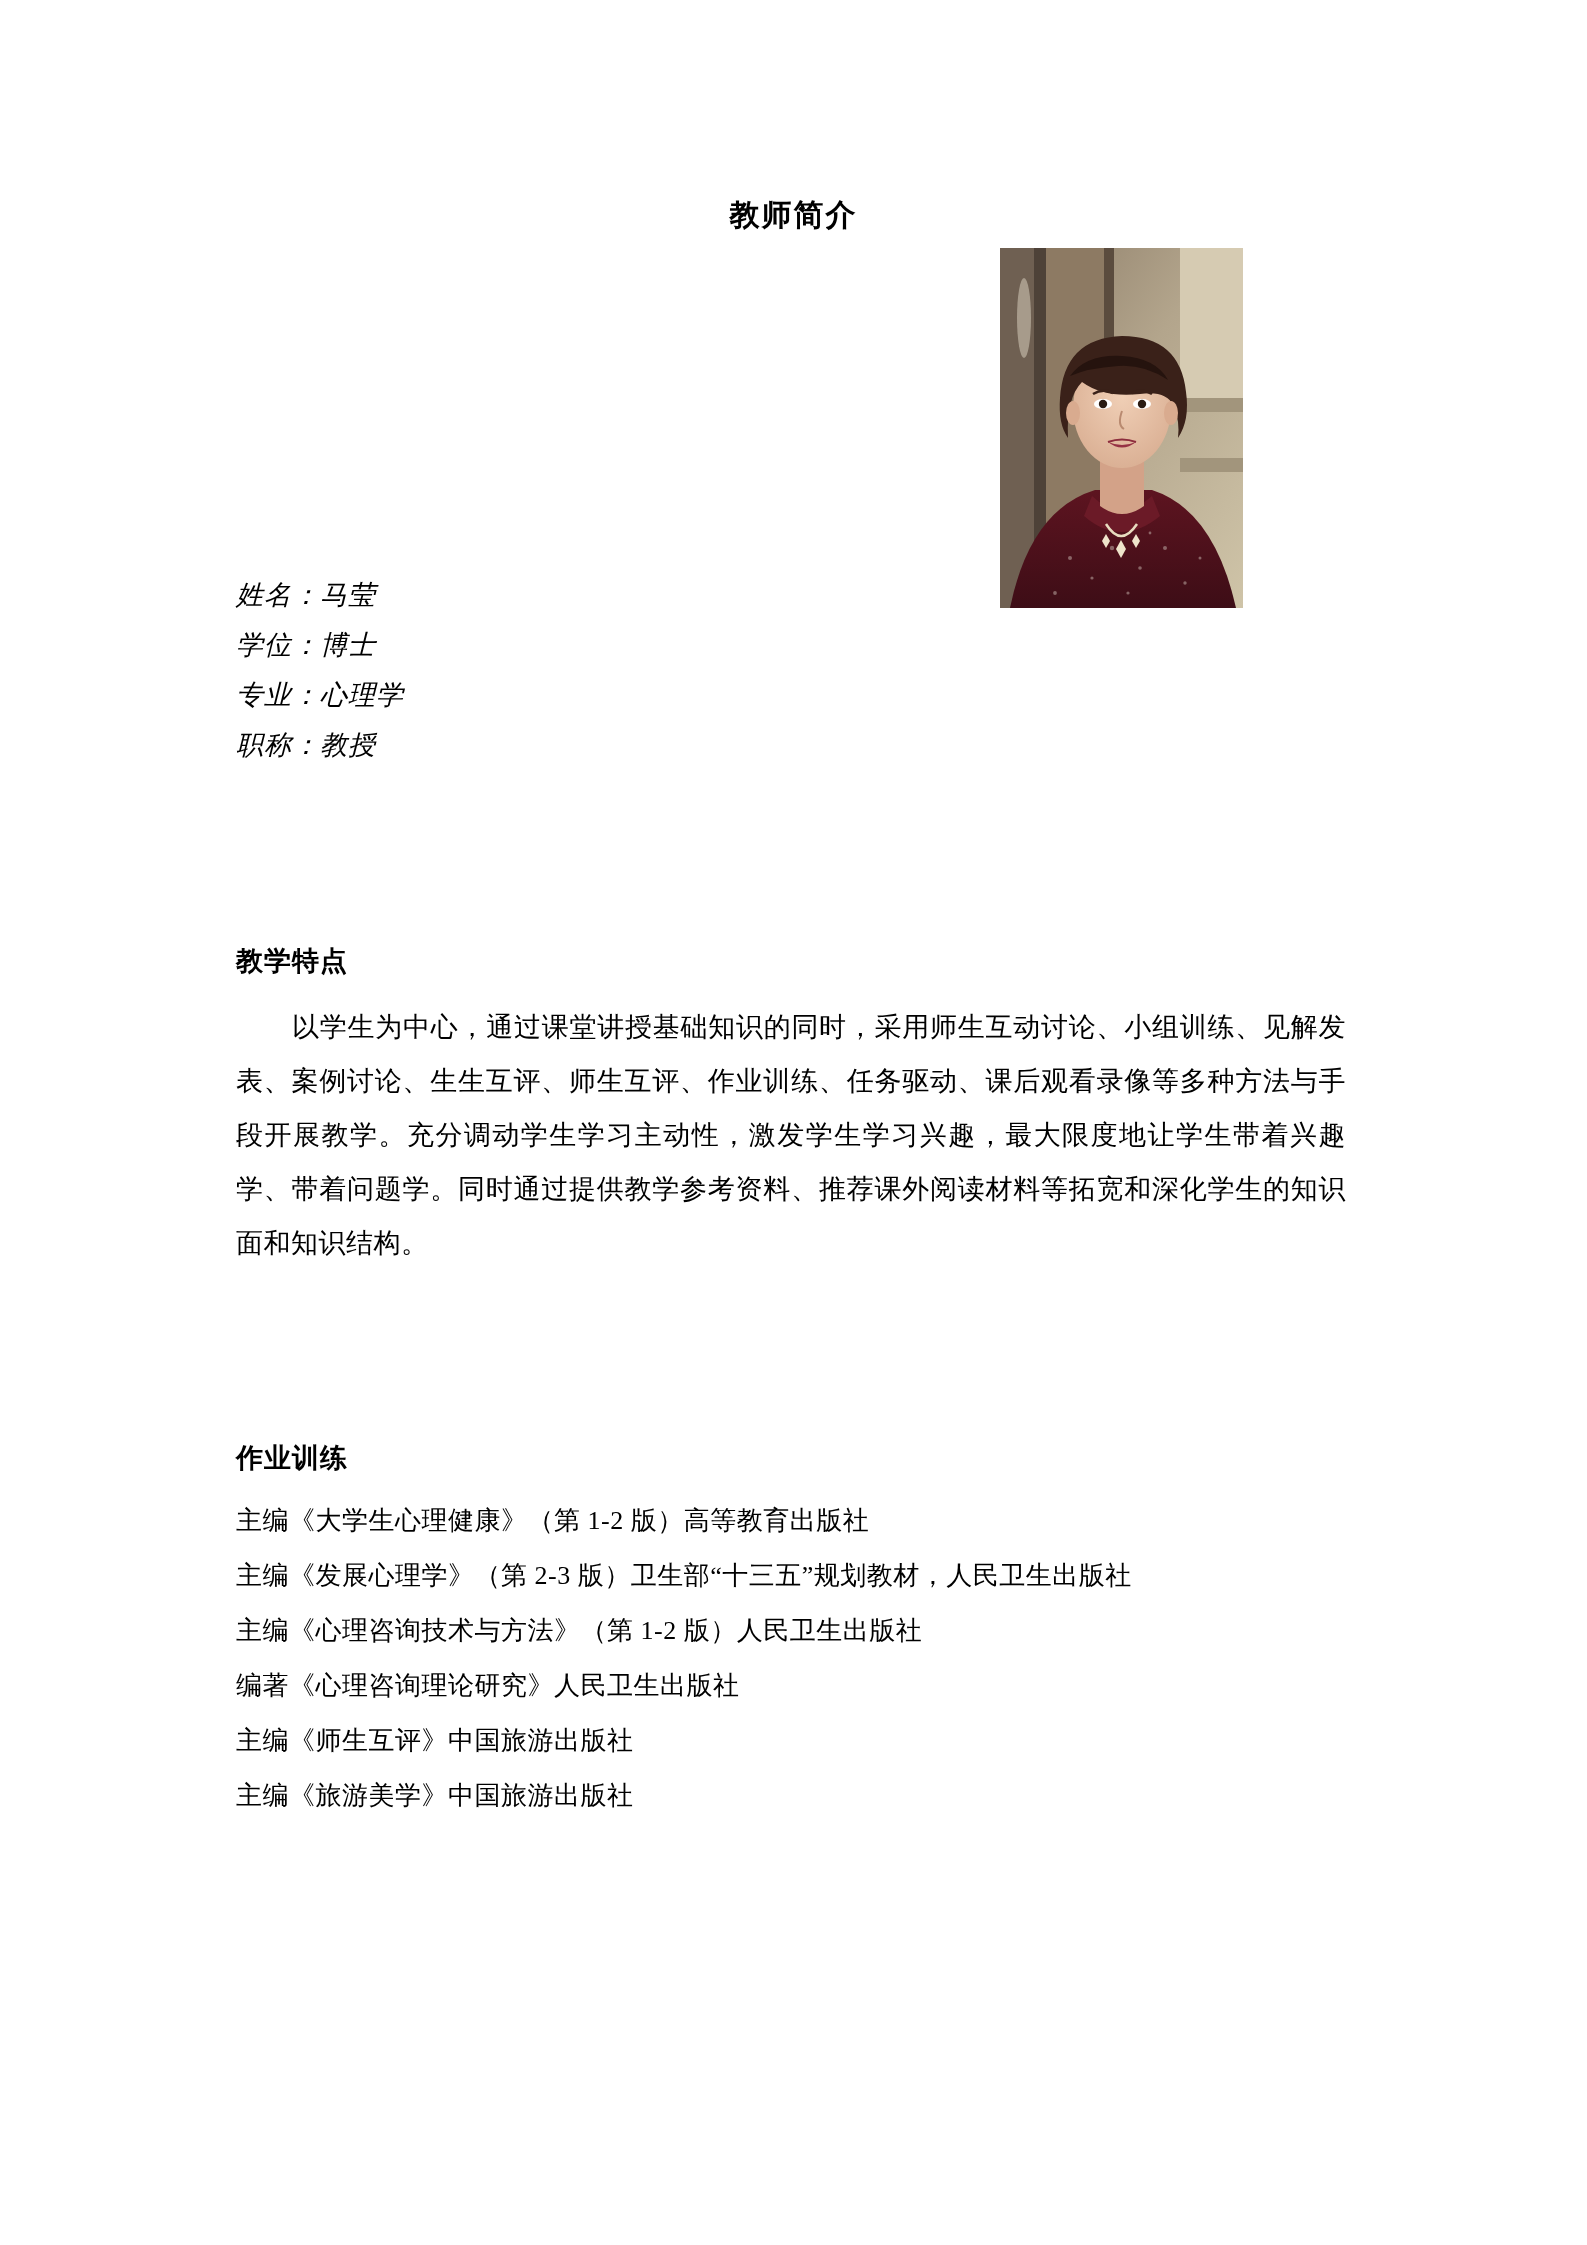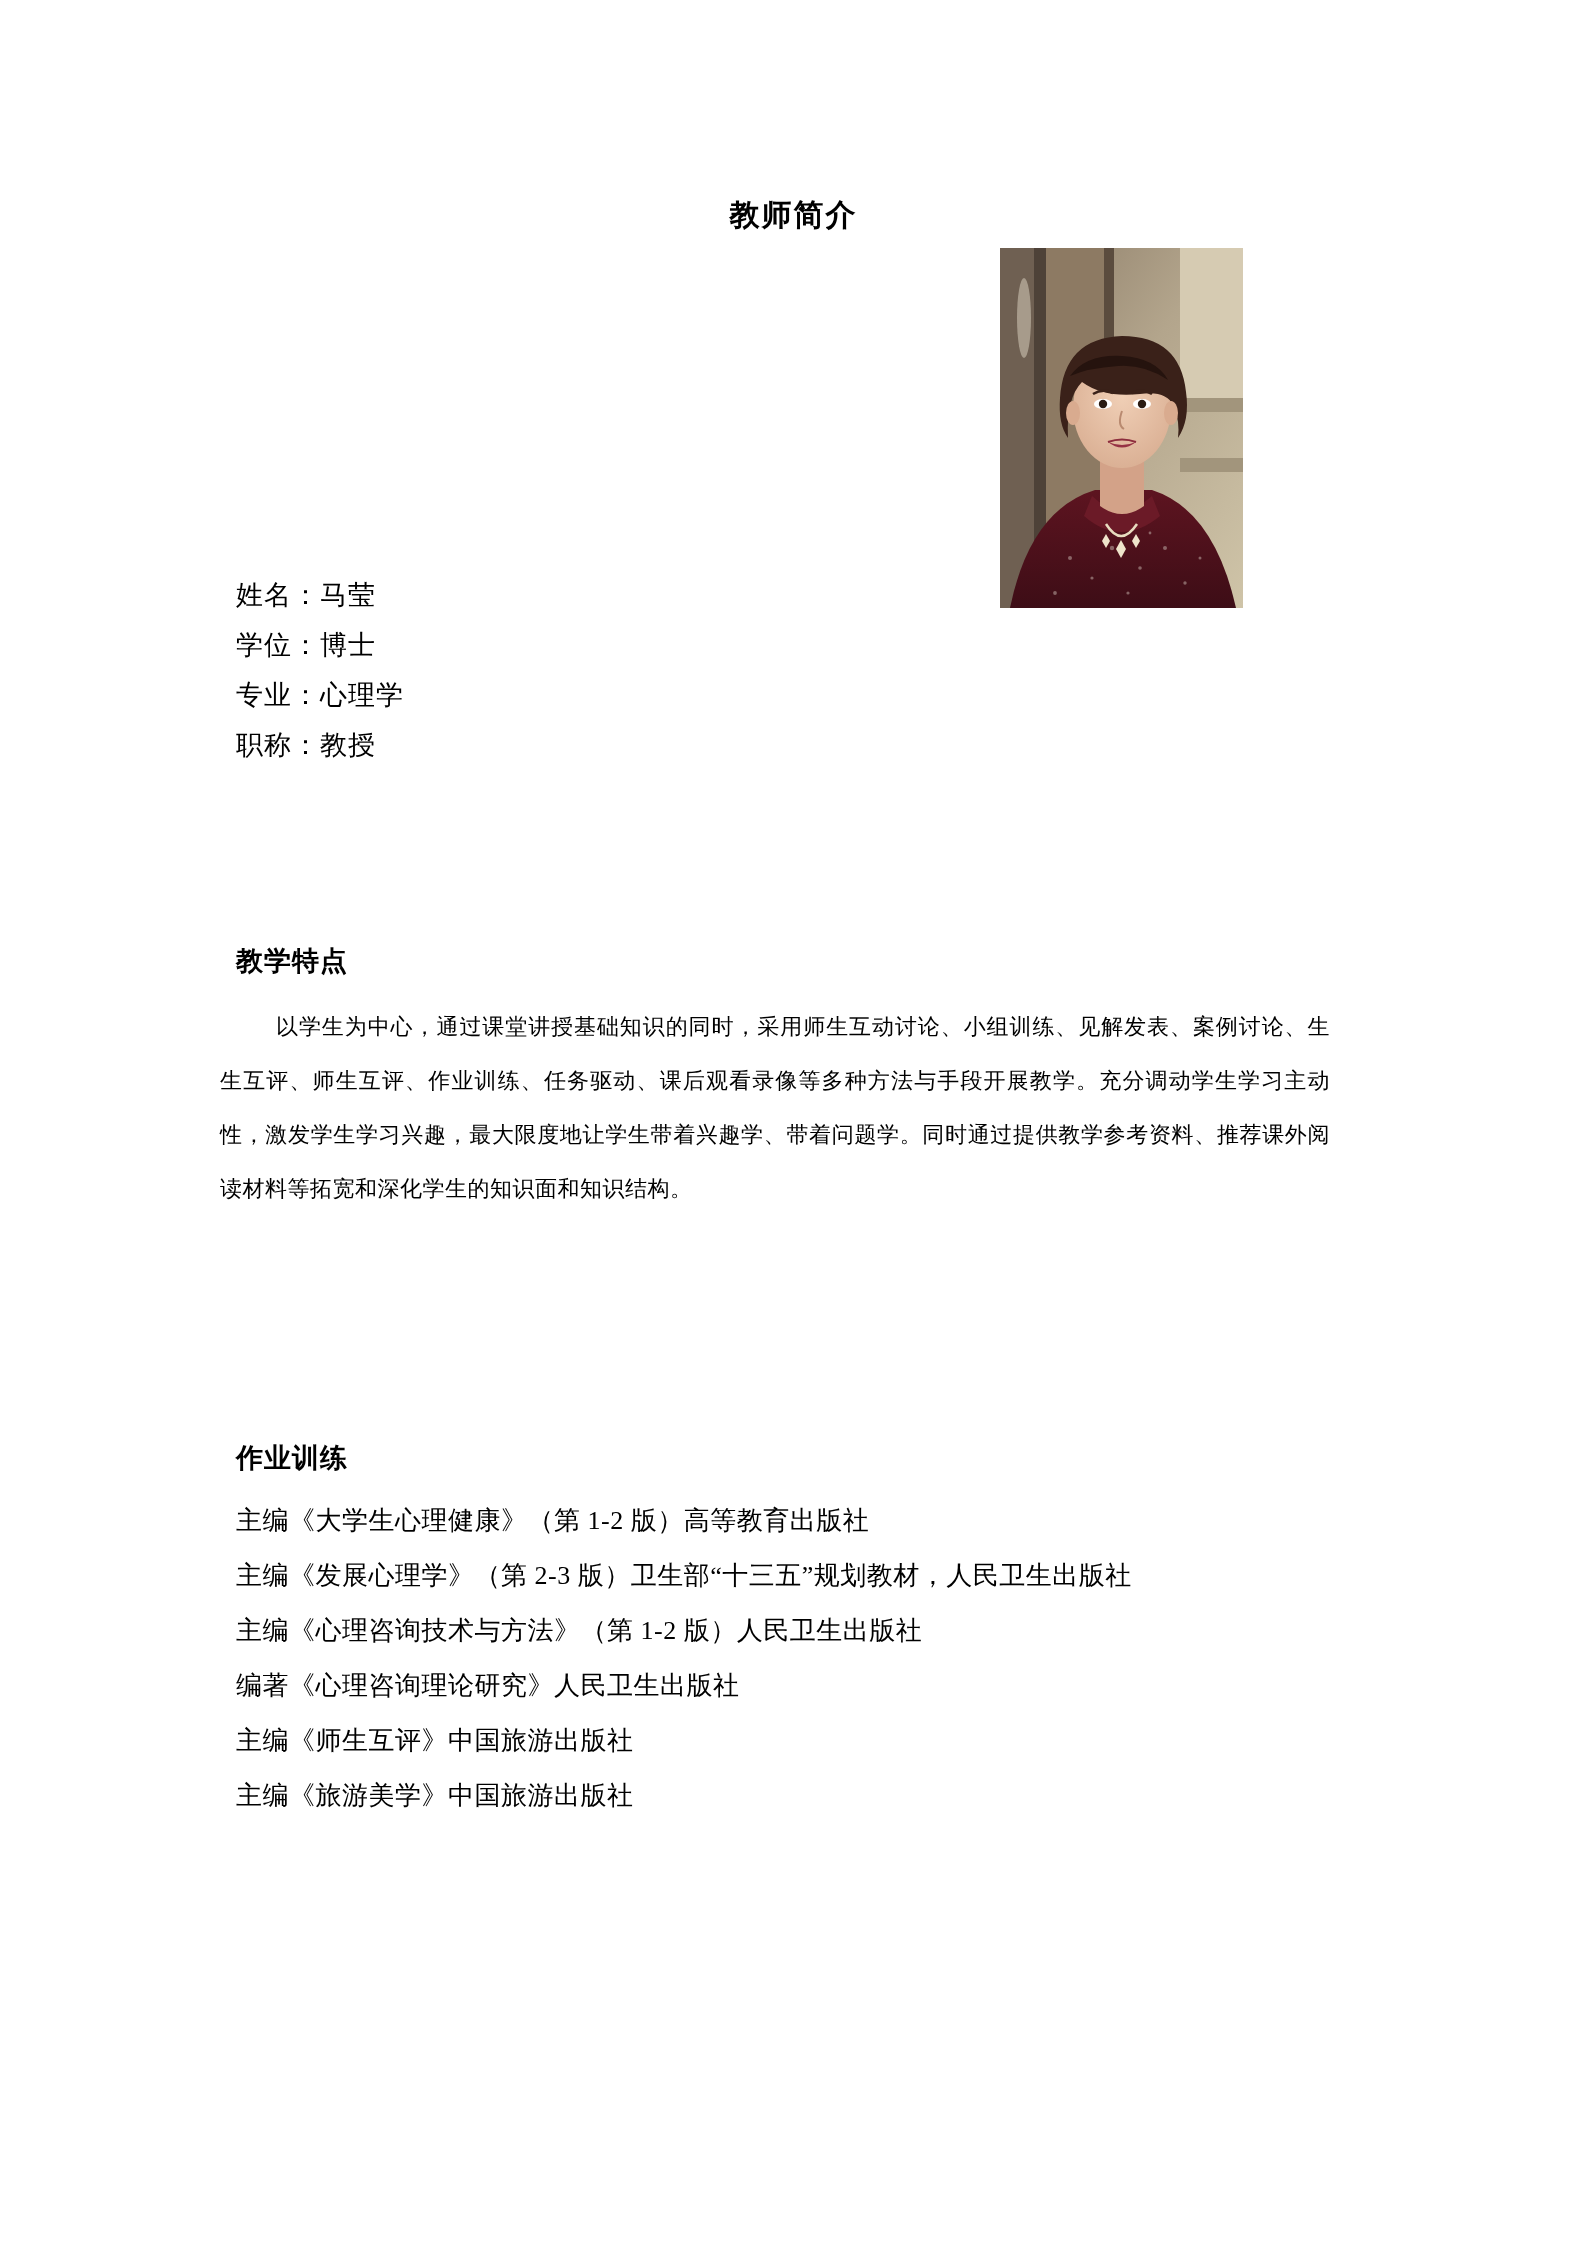--- a/index.html
+++ b/index.html
@@ -50,39 +50,40 @@
     top: 570px;
     width: 900px;
     font-size: 27px;
     line-height: 1.0;
   }
   .info-line {
     height: 50px;
     line-height: 50px;
     white-space: nowrap;
     letter-spacing: 1px;
+    font-style: italic;
   }
 
   .section-head {
     position: absolute;
     left: 236px;
     font-size: 27px;
     font-weight: bold;
     letter-spacing: 1px;
     font-family: Liberation Mono, monospace;
   }
   #head-teaching { top: 943px; }
   #head-results { top: 1440px; }
 
   .para {
     position: absolute;
-    left: 220px;
+    left: 236px;
     top: 1000px;
     width: 1110px;
-    font-size: 22px;
+    font-size: 27px;
     line-height: 54px;
     text-indent: 56px;
     text-align: justify;
     text-justify: inter-ideograph;
     letter-spacing: 0.5px;
   }
 
   .results-list {
     position: absolute;
     left: 236px;

